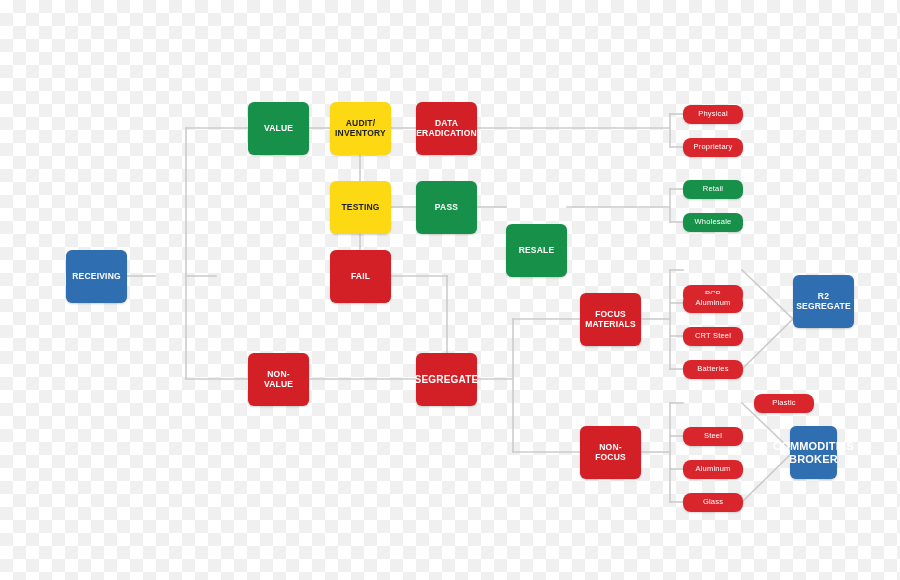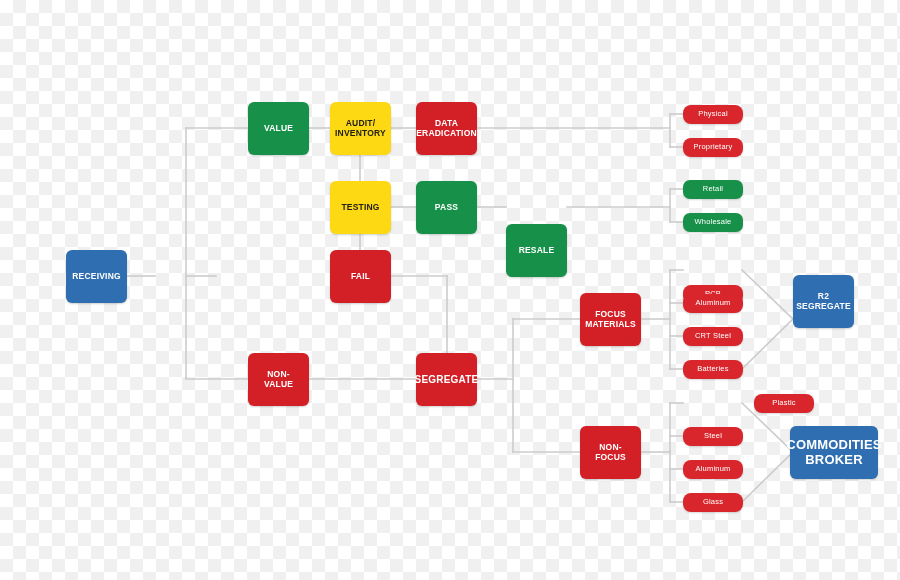--- a/index.html
+++ b/index.html
@@ -193,21 +193,21 @@
     </span>
   </div>
 
   <div class="node big blue" style="left:793px; top:275px;justify-content:center;">
     <span>
       <span class="txt">R2</span>
       <span class="txt">SEGREGATE</span>
     </span>
   </div>
 
-  <div class="node big blue" style="left:790px; top:426px; width:88px; font-size:13px;">
+  <div class="node big blue" style="left:790px; top:426px; width:47px; font-size:11px;">
     <span>
       <span class="txt">COMMODITIES</span>
       <span class="txt">BROKER</span>
     </span>
   </div>
 
   <div class="node pill red" style="left:683px; top:105px;">
     <span class="txt">Physical</span>
   </div>
   <div class="node pill red" style="left:683px; top:138px;">

